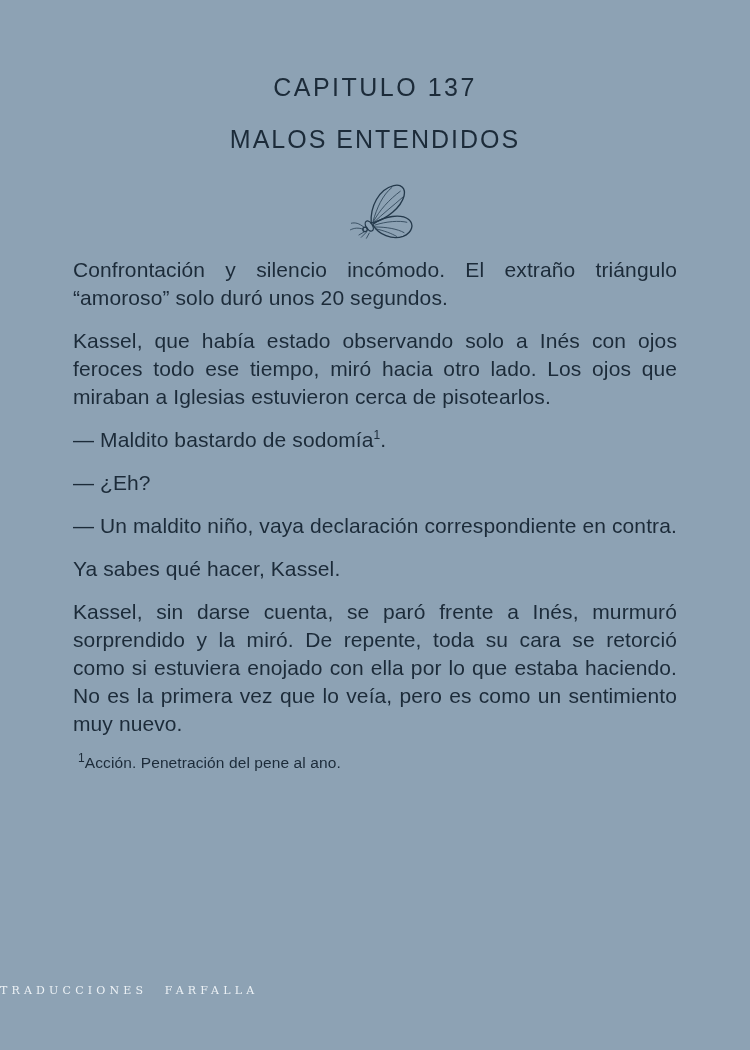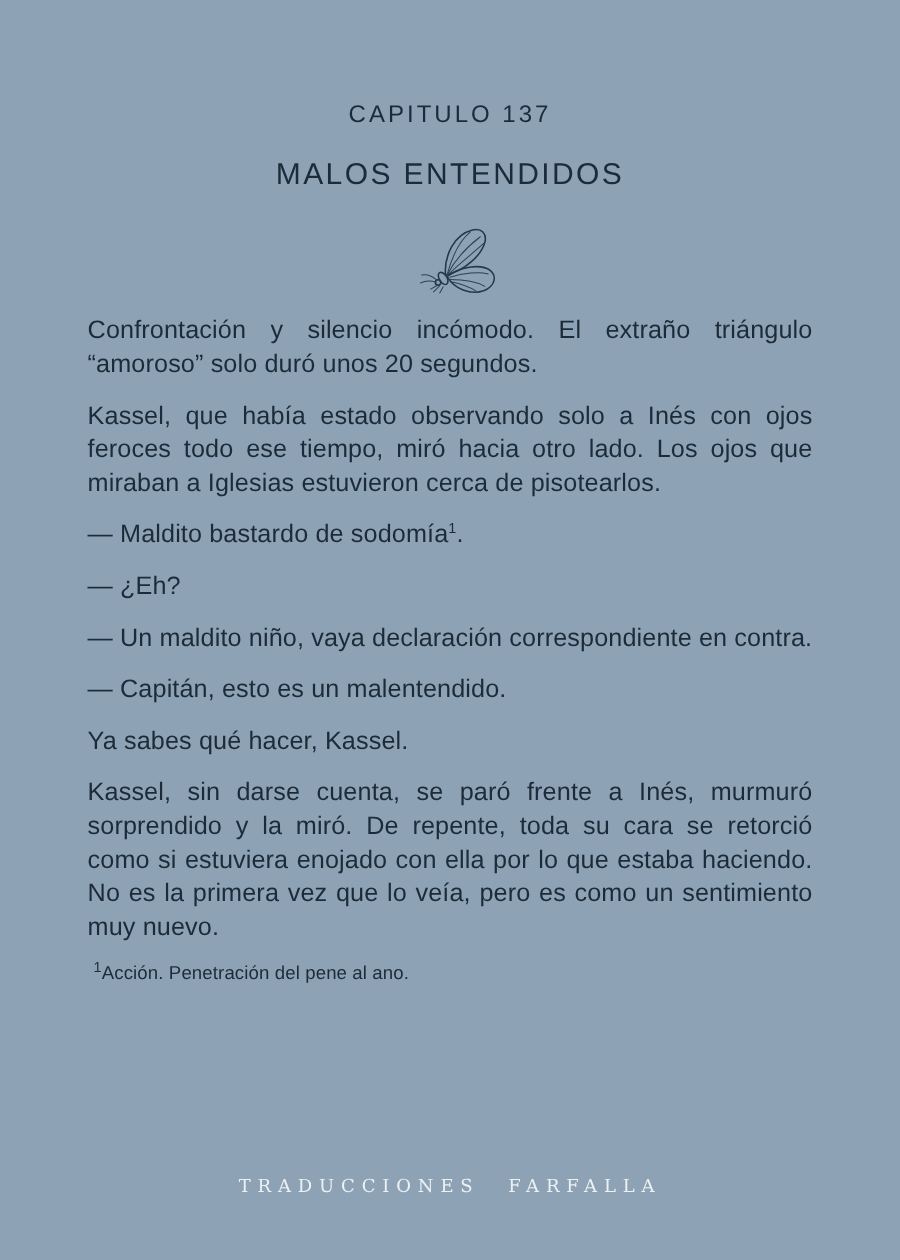--- a/index.html
+++ b/index.html
@@ -8,23 +8,23 @@
     width: 750px;
     height: 1050px;
     box-sizing: border-box;
     background: #8da2b4;
     color: #1c2b39;
     font-family: "Liberation Sans", "DejaVu Sans", sans-serif;
     padding: 72px 73px 0 73px;
     overflow: hidden;
   }
   .chapter {
-    margin: 12px;
+    margin: 0;
     text-align: center;
-    font-size: 20px;
+    font-size: 25px;
     font-weight: 400;
     letter-spacing: 2.5px;
     line-height: 1.2;
   }
   .chapter-title {
     margin: 22px 0 0 0;
     text-align: center;
     font-size: 25px;
     font-weight: 400;
     letter-spacing: 2px;
@@ -55,23 +55,23 @@
     margin: 5px;
     font-size: 15.5px;
     line-height: 20px;
     letter-spacing: 0.1px;
   }
   .footer-credit {
     position: absolute;
     left: 0;
     right: 0;
     bottom: 53px;
-    text-align: center;
+    text-align: left;
     font-family: "DejaVu Serif", "Liberation Serif", serif;
-    font-size: 15px;
+    font-size: 11px;
     font-weight: 400;
     color: #ecf1f5;
     letter-spacing: 0.38em;
     word-spacing: 0.9em;
   }
   .butterfly-stroke {
     fill: none;
     stroke: #24394b;
     stroke-width: 1.4;
     stroke-linecap: round;
@@ -116,21 +116,20 @@
       <path class="butterfly-thin" d="M19,55 L13,58.5"></path>
     </svg>
   </div>
 
   <div class="bodytext">
     <p class="para">Confrontación y silencio incómodo. El extraño triángulo “amoroso” solo duró unos 20 segundos.</p>
     <p class="para">Kassel, que había estado observando solo a Inés con ojos feroces todo ese tiempo, miró hacia otro lado. Los ojos que miraban a Iglesias estuvieron cerca de pisotearlos.</p>
     <p class="para"><span>— Maldito bastardo de sodomía</span><sup>1</sup><span>.</span></p>
     <p class="para">— ¿Eh?</p>
     <p class="para">— Un maldito niño, vaya declaración correspondiente en contra.</p>
-    <p class="para">— Capitán, esto es un malentendido.</p>
     <p class="para italic">Ya sabes qué hacer, Kassel.</p>
     <p class="para">Kassel, sin darse cuenta, se paró frente a Inés, murmuró sorprendido y la miró. De repente, toda su cara se retorció como si estuviera enojado con ella por lo que estaba haciendo. No es la primera vez que lo veía, pero es como un sentimiento muy nuevo.</p>
     <p class="footnote"><sup>1</sup><span>Acción. Penetración del pene al ano.</span></p>
   </div>
 
   <div class="footer-credit">TRADUCCIONES FARFALLA</div>
 
 </div>
 
 </body></html>

